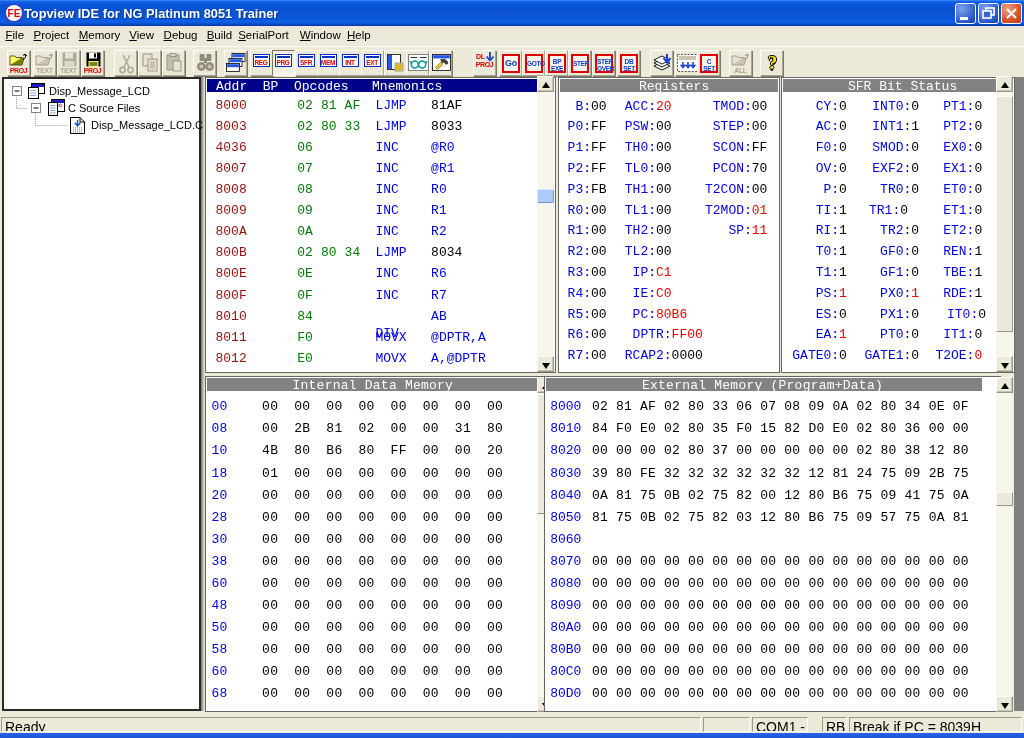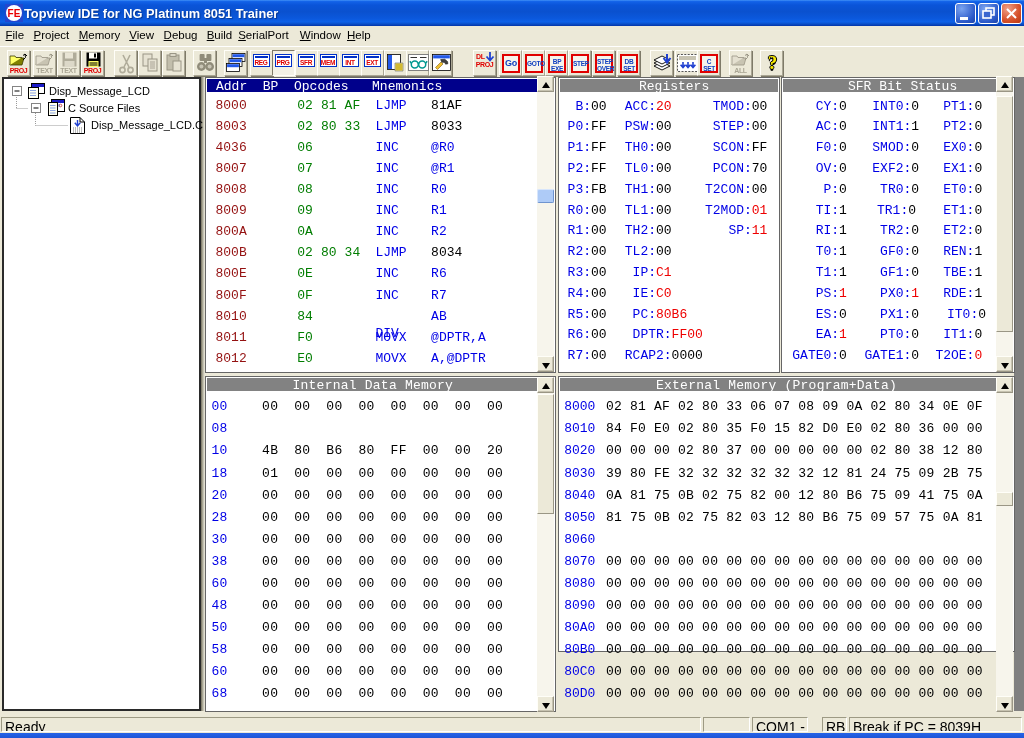--- a/index.html
+++ b/index.html
@@ -434,21 +434,21 @@
 <div class="m" style="left:33.696600000000004px;top:63.260000000000005px"><span class="bl">F0:</span><span class="bk">0</span></div>
 <div class="m" style="left:90.2932px;top:63.260000000000005px"><span class="bl">SMOD:</span><span class="bk">0</span></div>
 <div class="m" style="left:161.1949px;top:63.260000000000005px"><span class="bl">EX0:</span><span class="bk">0</span></div>
 <div class="m" style="left:33.696600000000004px;top:84.04px"><span class="bl">OV:</span><span class="bk">0</span></div>
 <div class="m" style="left:90.2932px;top:84.04px"><span class="bl">EXF2:</span><span class="bk">0</span></div>
 <div class="m" style="left:161.1949px;top:84.04px"><span class="bl">EX1:</span><span class="bk">0</span></div>
 <div class="m" style="left:41.49830000000001px;top:104.82000000000001px"><span class="bl">P:</span><span class="bk">0</span></div>
 <div class="m" style="left:98.0949px;top:104.82000000000001px"><span class="bl">TR0:</span><span class="bk">0</span></div>
 <div class="m" style="left:161.1949px;top:104.82000000000001px"><span class="bl">ET0:</span><span class="bk">0</span></div>
 <div class="m" style="left:33.696600000000004px;top:125.60000000000001px"><span class="bl">TI:</span><span class="bk">1</span></div>
-<div class="m" style="left:95px;top:125.60000000000001px"><span class="bl">TR1:</span><span class="bk">0</span></div>
+<div class="m" style="left:87px;top:125.60000000000001px"><span class="bl">TR1:</span><span class="bk">0</span></div>
 <div class="m" style="left:161.1949px;top:125.60000000000001px"><span class="bl">ET1:</span><span class="bk">0</span></div>
 <div class="m" style="left:33.696600000000004px;top:146.38px"><span class="bl">RI:</span><span class="bk">1</span></div>
 <div class="m" style="left:98.0949px;top:146.38px"><span class="bl">TR2:</span><span class="bk">0</span></div>
 <div class="m" style="left:161.1949px;top:146.38px"><span class="bl">ET2:</span><span class="bk">0</span></div>
 <div class="m" style="left:33.696600000000004px;top:167.16px"><span class="bl">T0:</span><span class="bk">1</span></div>
 <div class="m" style="left:98.0949px;top:167.16px"><span class="bl">GF0:</span><span class="bk">0</span></div>
 <div class="m" style="left:161.1949px;top:167.16px"><span class="bl">REN:</span><span class="bk">1</span></div>
 <div class="m" style="left:33.696600000000004px;top:187.94px"><span class="bl">T1:</span><span class="bk">1</span></div>
 <div class="m" style="left:98.0949px;top:187.94px"><span class="bl">GF1:</span><span class="bk">0</span></div>
 <div class="m" style="left:161.1949px;top:187.94px"><span class="bl">TBE:</span><span class="bk">1</span></div>
@@ -473,20 +473,21 @@
     <div class="dn" style="top:280px">
       <div class="tri" style="top:6px;border-left:4.5px solid transparent;border-right:4.5px solid transparent;border-top:6px solid #000"></div>
     </div>
   </div>
 <div class="panel" style="left:205px;top:376px;width:351px;height:336px">
 <div class="abs" style="left:1px;top:1px;width:330px;height:13px;background:#828282"></div>
 <div class="phead" style="left:86.5px;top:1.5px;letter-spacing:0.23px">Internal Data Memory</div>
 <div class="m bl" style="left:5.6px;top:23.3px">00</div>
 <div class="m bk" style="left:56.1px;top:23.3px;letter-spacing:0.23px">00  00  00  00  00  00  00  00</div>
 <div class="m bl" style="left:5.6px;top:45.370000000000005px">08</div>
+<div class="m bk" style="left:56.1px;top:45.370000000000005px;letter-spacing:0.23px">00  2B  81  02  00  00  31  80</div>
 <div class="m bl" style="left:5.6px;top:67.44px">10</div>
 <div class="m bk" style="left:56.1px;top:67.44px;letter-spacing:0.23px">4B  80  B6  80  FF  00  00  20</div>
 <div class="m bl" style="left:5.6px;top:89.51px">18</div>
 <div class="m bk" style="left:56.1px;top:89.51px;letter-spacing:0.23px">01  00  00  00  00  00  00  00</div>
 <div class="m bl" style="left:5.6px;top:111.58px">20</div>
 <div class="m bk" style="left:56.1px;top:111.58px;letter-spacing:0.23px">00  00  00  00  00  00  00  00</div>
 <div class="m bl" style="left:5.6px;top:133.65px">28</div>
 <div class="m bk" style="left:56.1px;top:133.65px;letter-spacing:0.23px">00  00  00  00  00  00  00  00</div>
 <div class="m bl" style="left:5.6px;top:155.72000000000003px">30</div>
 <div class="m bk" style="left:56.1px;top:155.72000000000003px;letter-spacing:0.23px">00  00  00  00  00  00  00  00</div>
@@ -507,21 +508,21 @@
 </div>
 <div class="sb" style="left:537px;top:377px;height:335px">
     <div class="up" style="top:0">
       <div class="tri" style="top:5px;border-left:4.5px solid transparent;border-right:4.5px solid transparent;border-bottom:6px solid #000"></div>
     </div>
     <div class="thumb" style="top:17px;height:120px;"></div>
     <div class="dn" style="top:319px">
       <div class="tri" style="top:6px;border-left:4.5px solid transparent;border-right:4.5px solid transparent;border-top:6px solid #000"></div>
     </div>
   </div>
-<div class="panel" style="left:558px;top:376px;width:457px;height:276px">
+<div class="panel" style="left:544px;top:376px;width:457px;height:336px">
 <div class="abs" style="left:1px;top:1px;width:436px;height:13px;background:#828282"></div>
 <div class="phead" style="left:97px;top:1.5px;letter-spacing:0.23px">External Memory (Program+Data)</div>
 <div class="m bl" style="left:5.2px;top:23.3px">8000</div>
 <div class="m bk" style="left:46.9px;top:23.3px;letter-spacing:0.217px">02 81 AF 02 80 33 06 07 08 09 0A 02 80 34 0E 0F</div>
 <div class="m bl" style="left:5.2px;top:45.370000000000005px">8010</div>
 <div class="m bk" style="left:46.9px;top:45.370000000000005px;letter-spacing:0.217px">84 F0 E0 02 80 35 F0 15 82 D0 E0 02 80 36 00 00</div>
 <div class="m bl" style="left:5.2px;top:67.44px">8020</div>
 <div class="m bk" style="left:46.9px;top:67.44px;letter-spacing:0.217px">00 00 00 02 80 37 00 00 00 00 00 02 80 38 12 80</div>
 <div class="m bl" style="left:5.2px;top:89.51px">8030</div>
 <div class="m bk" style="left:46.9px;top:89.51px;letter-spacing:0.217px">39 80 FE 32 32 32 32 32 32 12 81 24 75 09 2B 75</div>

